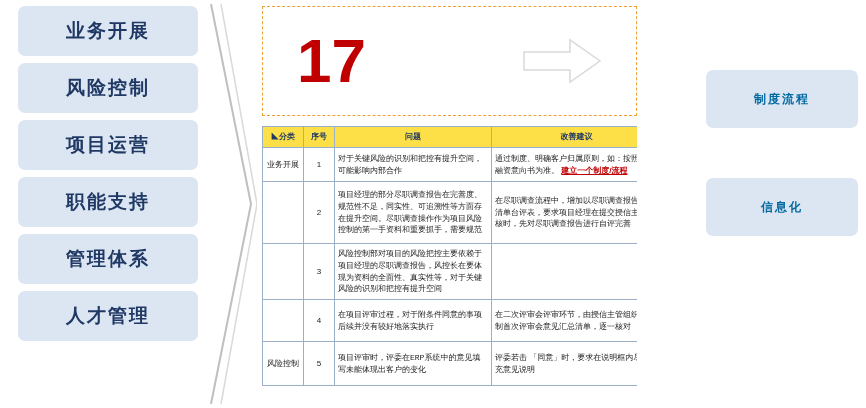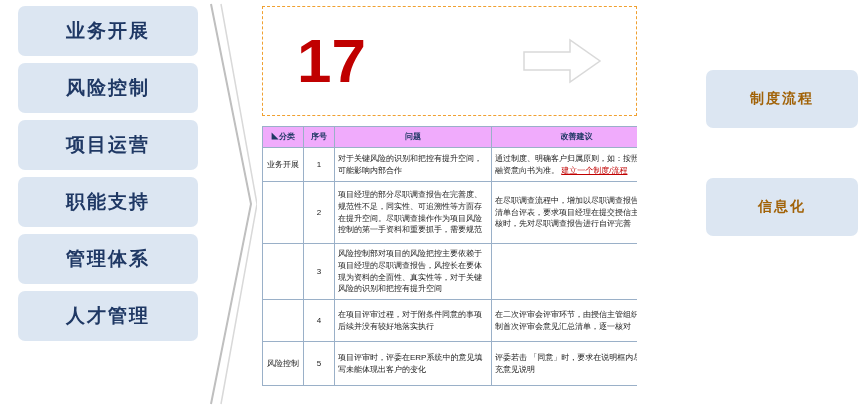--- a/index.html
+++ b/index.html
@@ -58,22 +58,22 @@
     flex-direction: column;
     gap: 50px;
   }
   .right-item {
     height: 58px;
     background: #dce6f2;
     border-radius: 7px;
     display: flex;
     align-items: center;
     justify-content: center;
-    color: #a16207;
-    font-size: 14px;
+    color: #0369a1;
+    font-size: 12px;
     font-weight: bold;
     letter-spacing: 2px;
   }
 
   
   .count-box {
     position: absolute;
     left: 262px;
     top: 6px;
     width: 375px;
@@ -112,33 +112,33 @@
     font-size: 8px;
     color: #222;
   }
   table.matrix th, table.matrix td {
     border: 1px solid #9ab0c8;
     vertical-align: middle;
     padding: 2px 3px;
     line-height: 1.45;
   }
   table.matrix thead th {
-    background: #f0abfc;
+    background: #fde047;
     text-align: center;
     font-weight: bold;
     color: #1f3864;
     height: 16px;
     font-size: 8px;
   }
   .c-cat { width: 34px; text-align: center; }
   .c-no  { width: 24px; text-align: center; }
-  .c-q   { width: 150px; }
+  .c-q   { width: 150px; font-family: Liberation Mono, monospace; }
   .c-a   { width: 163px; margin-top: 40px; }
   td.cell-text { text-align: left; }
-  .hl { color: #c00000; font-weight: normal; text-decoration: underline; }
+  .hl { color: #c00000; font-weight: bold; text-decoration: underline; }
   .row-h1 { height: 34px; }
   .row-h2 { height: 62px; }
   .row-h3 { height: 56px; }
   .row-h4 { height: 42px; }
   .row-h5 { height: 44px; }
   .corner-icon { font-size: 8px; color: #1f3864; }
 </style>
 </head>
 <body>
 

